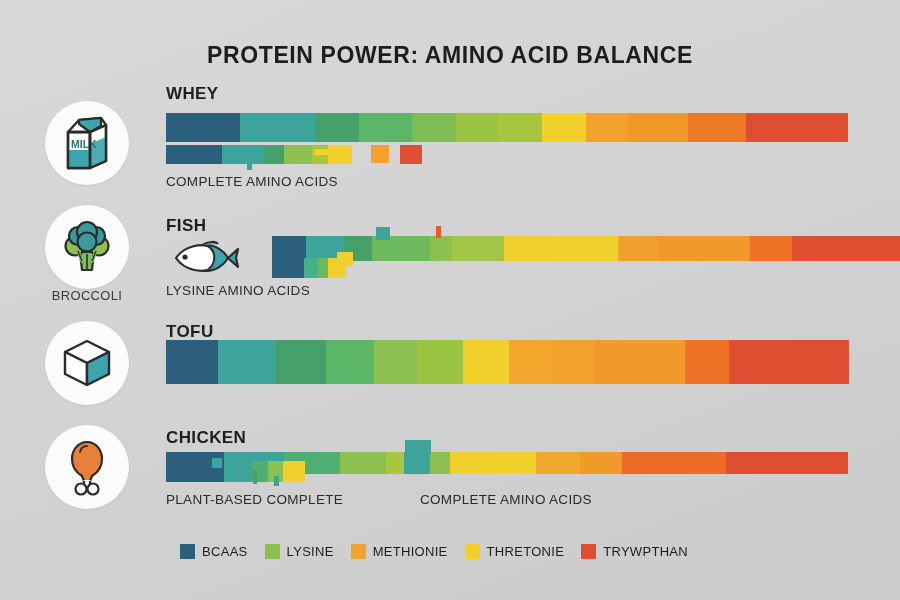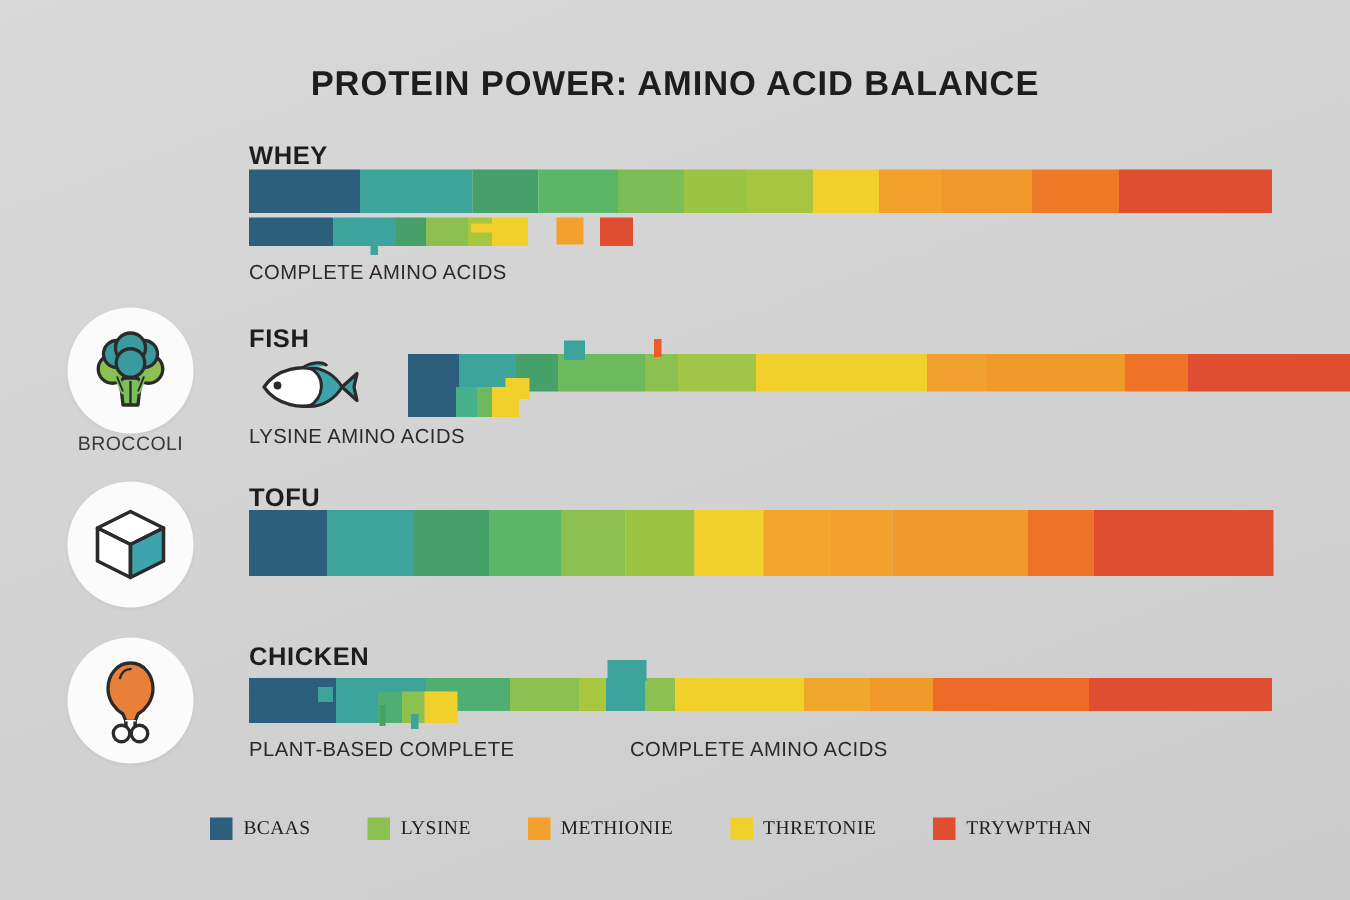--- a/index.html
+++ b/index.html
@@ -85,22 +85,21 @@
 
   
   .legend {
     position: absolute;
     left: 0;
     top: 544px;
     width: 868px;
     display: flex;
     justify-content: center;
     align-items: center;
-    gap: 38px;
-    font-family: Liberation Serif, serif;
+    gap: 17px;
   }
   .legend-item {
     display: flex;
     align-items: center;
     gap: 7px;
   }
   .legend-swatch {
     width: 15px;
     height: 15px;
   }
@@ -116,20 +115,34 @@
     top: 238px;
   }
 </style>
 </head>
 <body>
 
 <div id="infographic">
 
   <div class="title">PROTEIN POWER: AMINO ACID BALANCE</div>
 
+  <div class="icon-badge" style="left:45px; top:101px;">
+    <svg width="54" height="58" viewBox="0 0 54 58">
+      <polygon points="8,18 30,18 30,54 8,54" fill="#ffffff" stroke="#2b2b2b" stroke-width="2.4" stroke-linejoin="round"></polygon>
+      <polygon points="30,18 46,11 46,47 30,54" fill="#ffffff" stroke="#2b2b2b" stroke-width="2.4" stroke-linejoin="round"></polygon>
+      <polygon points="8,18 19,6 41,4 46,11 30,18" fill="#ffffff" stroke="#2b2b2b" stroke-width="2.4" stroke-linejoin="round"></polygon>
+      <polygon points="19,6 41,4 41,12 30,18 19,10" fill="#3da4ae" stroke="#2b2b2b" stroke-width="2.2" stroke-linejoin="round"></polygon>
+      <rect x="8.6" y="36" width="21" height="18" fill="#3da4ae"></rect>
+      <polygon points="30,30 46,23 46,47 30,54" fill="#3da4ae" opacity="0.92"></polygon>
+      <polygon points="30,18 46,11 46,24 30,31" fill="#ffffff" opacity="0.0"></polygon>
+      <text x="11" y="34" font-family="'Liberation Sans',sans-serif" font-size="10.5" font-weight="bold" fill="#2b6f78">MILK</text>
+      <polygon points="8,18 30,18 30,54 8,54" fill="none" stroke="#2b2b2b" stroke-width="2.4" stroke-linejoin="round"></polygon>
+      <polygon points="30,18 46,11 46,47 30,54" fill="none" stroke="#2b2b2b" stroke-width="2.4" stroke-linejoin="round"></polygon>
+    </svg>
+  </div>
 
   <div class="icon-badge" style="left:45px; top:205px;">
     <svg width="58" height="58" viewBox="0 0 58 58">
       <path d="M22 34 L24 52 L34 52 L36 34 Z" fill="#7bbf5e" stroke="#2b2b2b" stroke-width="2.2" stroke-linejoin="round"></path>
       <path d="M29 52 L29 36" stroke="#2b2b2b" stroke-width="1.6" fill="none"></path>
       <circle cx="17" cy="28" r="9.5" fill="#8cc152" stroke="#2b2b2b" stroke-width="2.2"></circle>
       <circle cx="41" cy="28" r="9.5" fill="#8cc152" stroke="#2b2b2b" stroke-width="2.2"></circle>
       <circle cx="20" cy="18" r="9" fill="#3a9a9e" stroke="#2b2b2b" stroke-width="2.2"></circle>
       <circle cx="38" cy="18" r="9" fill="#3a9a9e" stroke="#2b2b2b" stroke-width="2.2"></circle>
       <circle cx="29" cy="14" r="10" fill="#3a9a9e" stroke="#2b2b2b" stroke-width="2.2"></circle>
@@ -164,21 +177,21 @@
   <div class="fish-inline">
     <svg width="72" height="40" viewBox="0 0 72 40">
       <path d="M8 20 C16 8 34 4 46 10 C54 14 58 18 60 20 C58 22 54 26 46 30 C34 36 16 32 8 20 Z" fill="#ffffff" stroke="#2b2b2b" stroke-width="2.2" stroke-linejoin="round"></path>
       <path d="M38 7 C48 7 56 13 60 20 C56 27 48 33 38 33 C48 27 50 13 38 7 Z" fill="#3da4ae" stroke="#2b2b2b" stroke-width="2"></path>
       <path d="M60 20 L70 11 L68 20 L70 29 Z" fill="#3da4ae" stroke="#2b2b2b" stroke-width="2.2" stroke-linejoin="round"></path>
       <path d="M34 7 C40 3 48 3 50 6" fill="#3da4ae" stroke="#2b2b2b" stroke-width="2" stroke-linejoin="round"></path>
       <circle cx="17" cy="19" r="2.6" fill="#2b2b2b"></circle>
     </svg>
   </div>
 
-  <div class="row-title" style="left:166px; top:94px;">WHEY</div>
+  <div class="row-title" style="left:166px; top:84px;">WHEY</div>
   <div class="bar" id="bar-0-main" style="left: 166px; top: 113px; height: 29px; width: 682px;">
       <div class="seg" style="left: 0px; width: 74px; height: 29px; background: rgb(44, 95, 124);"></div>
       <div class="seg" style="left: 74px; width: 75px; height: 29px; background: rgb(61, 164, 155);"></div>
       <div class="seg" style="left: 149px; width: 44px; height: 29px; background: rgb(69, 160, 106);"></div>
       <div class="seg" style="left: 193px; width: 53px; height: 29px; background: rgb(92, 182, 104);"></div>
       <div class="seg" style="left: 246px; width: 44px; height: 29px; background: rgb(124, 189, 85);"></div>
       <div class="seg" style="left: 290px; width: 42px; height: 29px; background: rgb(154, 196, 65);"></div>
       <div class="seg" style="left: 332px; width: 44px; height: 29px; background: rgb(165, 198, 62);"></div>
       <div class="seg" style="left: 376px; width: 44px; height: 29px; background: rgb(242, 208, 44);"></div>
       <div class="seg" style="left: 420px; width: 42px; height: 29px; background: rgb(242, 162, 44);"></div>

